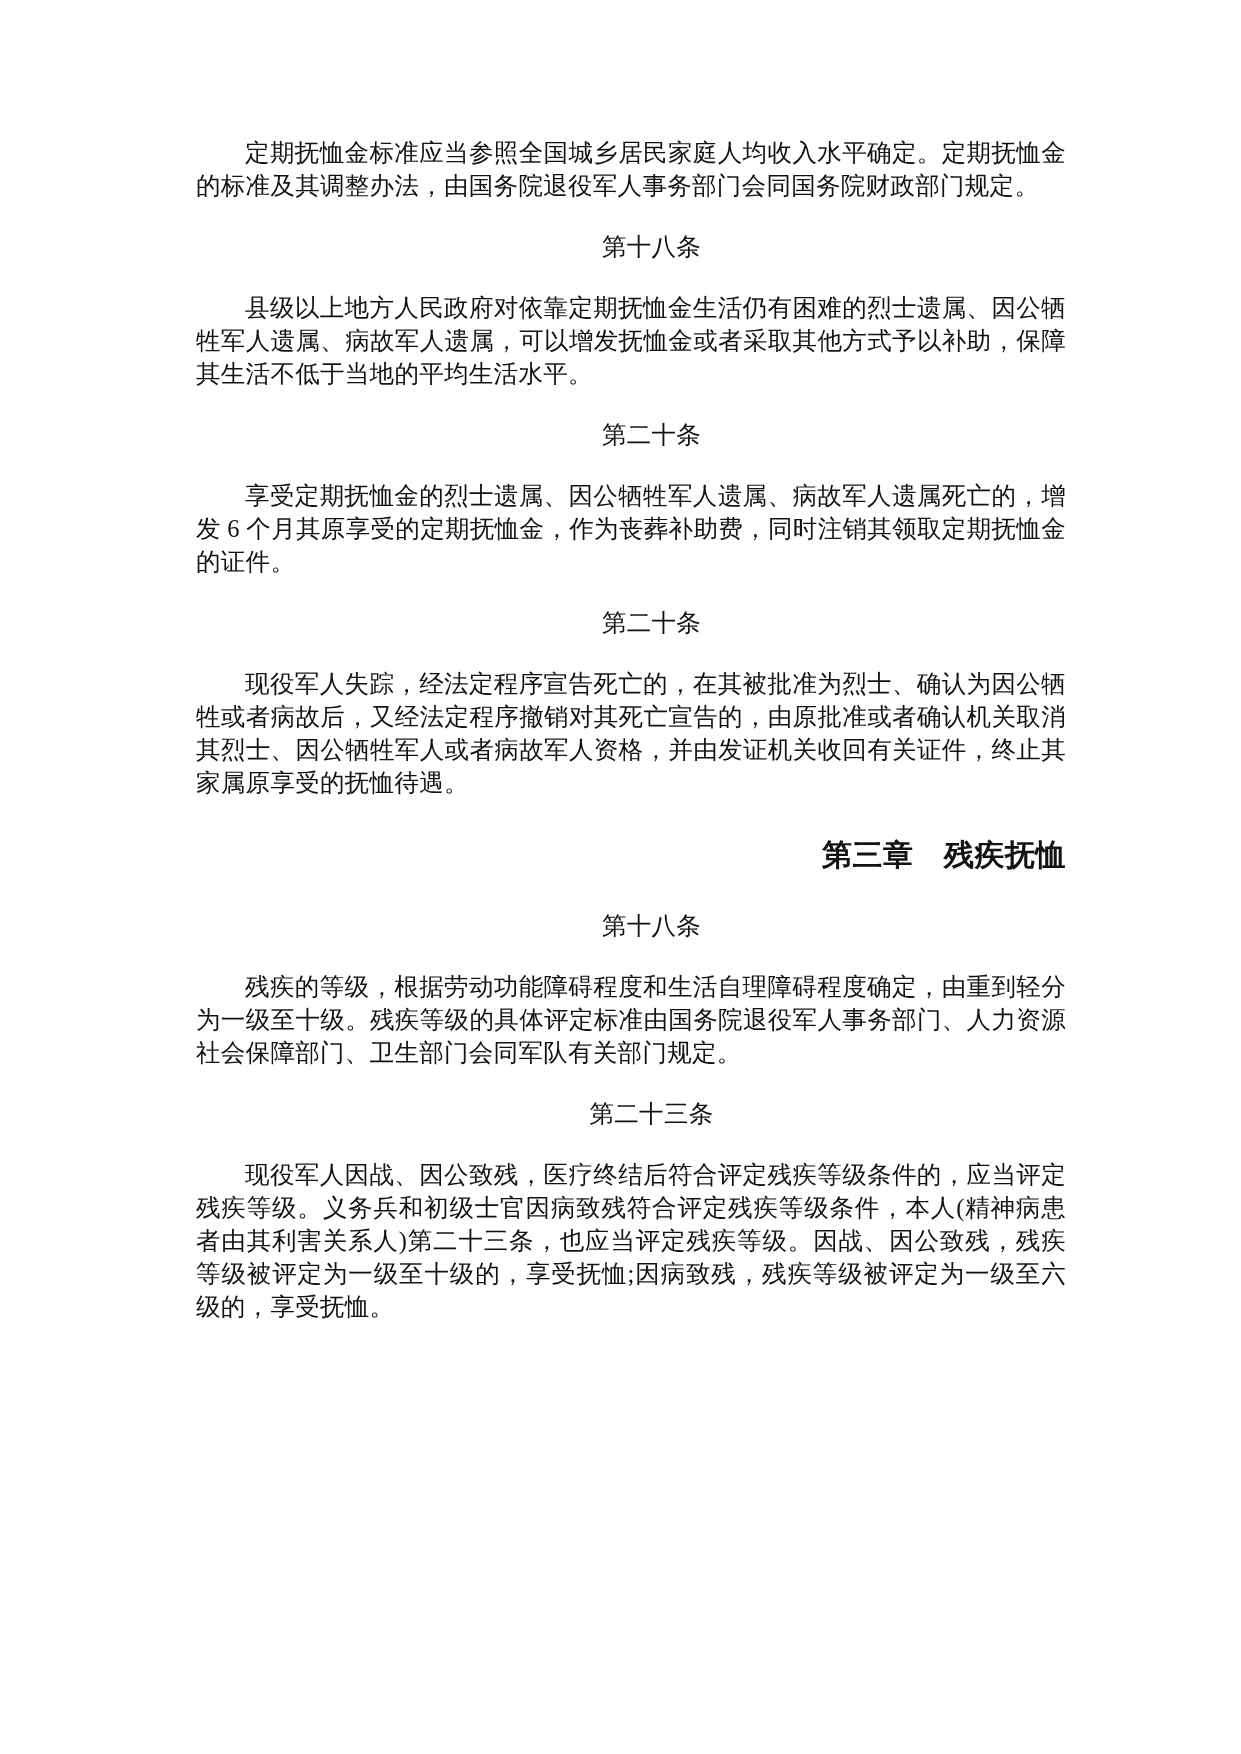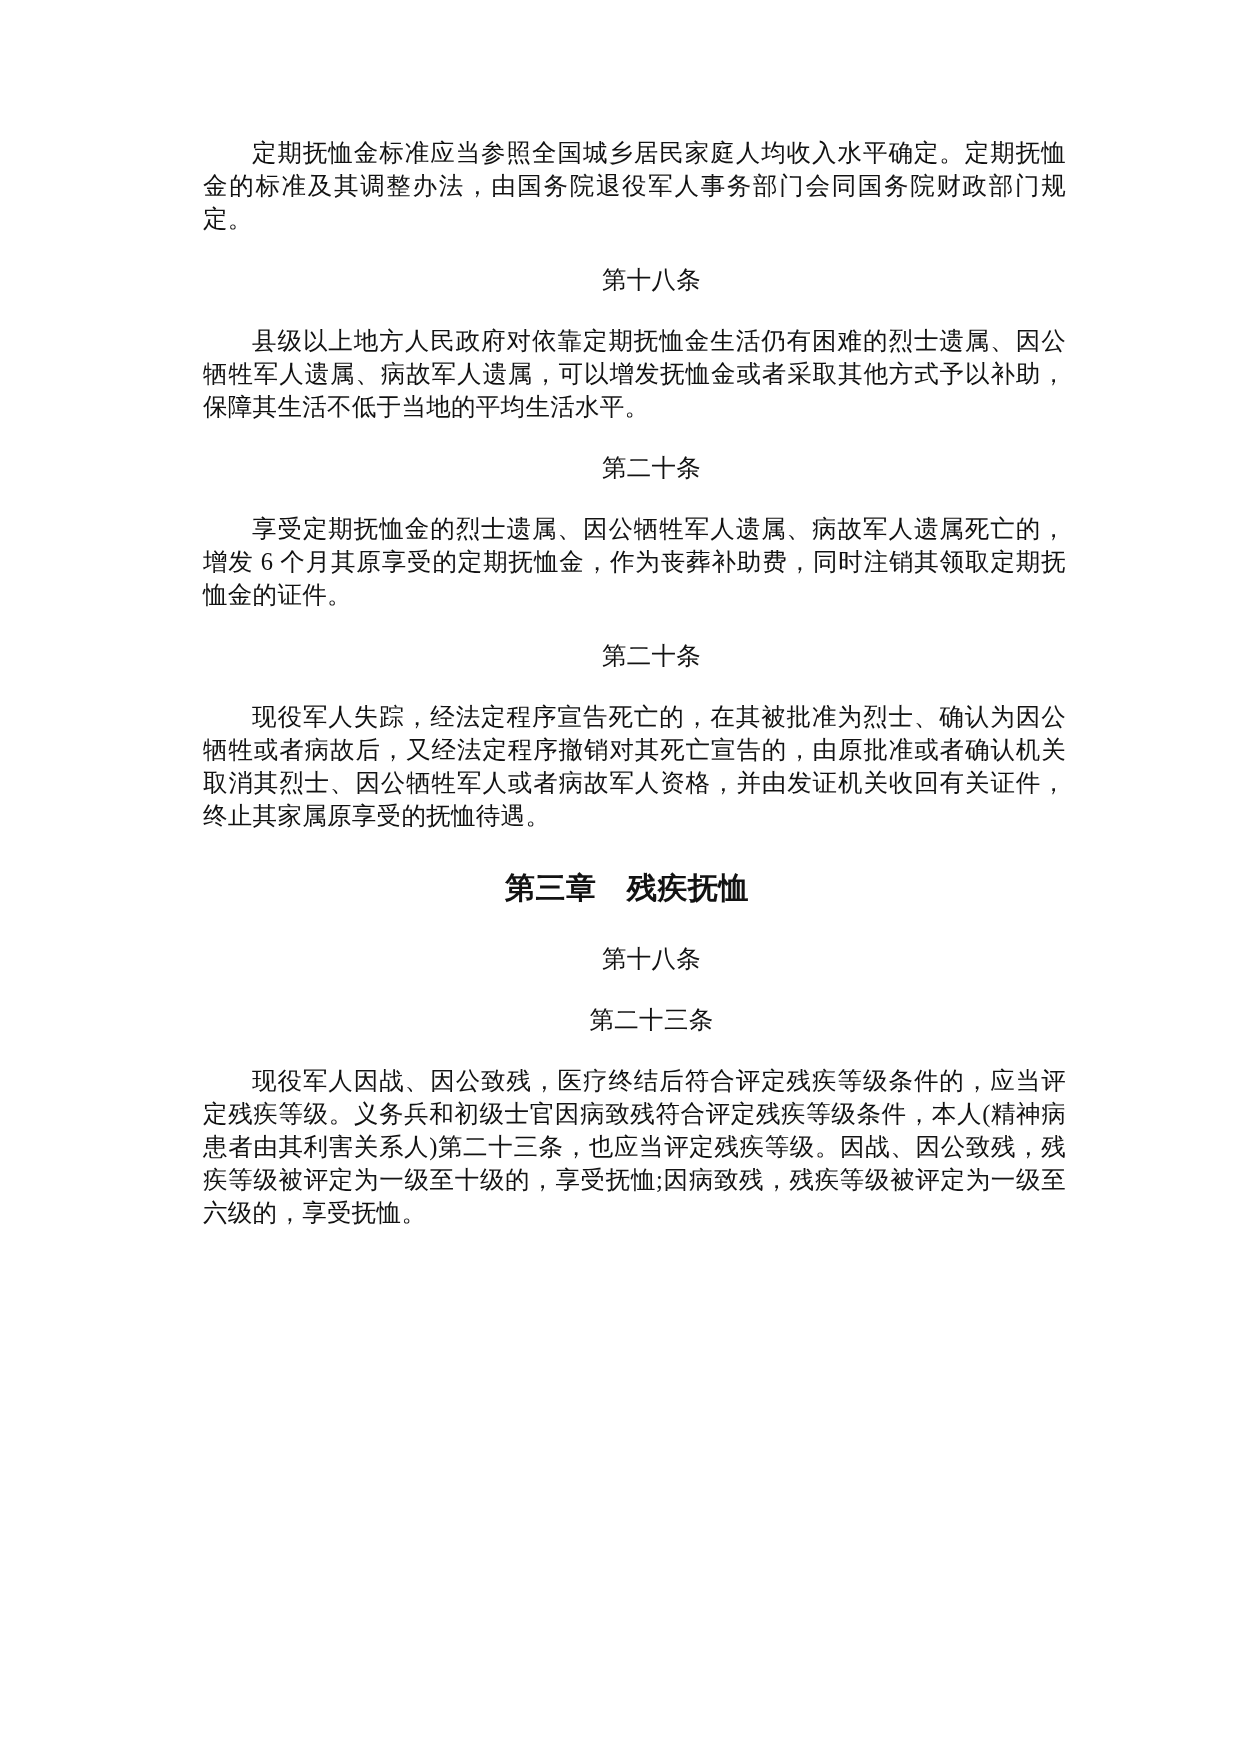--- a/index.html
+++ b/index.html
@@ -27,37 +27,37 @@
     left: 188px;
     top: 136px;
     width: 878px;
   }
   .para {
     font-size: 24.5px;
     line-height: 33px;
     text-align: justify;
     text-justify: inter-ideograph;
     text-indent: 2em;
-    margin: 0 0 28px 15px;
+    margin: 0 0 28px 8px;
     letter-spacing: 0.3px;
   }
   .article-heading {
     font-size: 24.5px;
     line-height: 33px;
     text-indent: 2em;
     text-align: center;
     margin: 0 0 28px 0;
     letter-spacing: 0.3px;
   }
   .chapter-heading {
     font-size: 30px;
     line-height: 36px;
     font-weight: bold;
     text-indent: 0;
-    text-align: center;
+    text-align: right;
     margin: 38px 0 36px 0;
     letter-spacing: 0.5px;
   }
 </style>
 </head>
 <body>
 
 <div class="page">
   <div class="content">
 
@@ -74,19 +74,20 @@
     <p class="article-heading">第二十条</p>
 
     <p class="para">现役军人失踪，经法定程序宣告死亡的，在其被批准为烈士、确认为因公牺牲或者病故后，又经法定程序撤销对其死亡宣告的，由原批准或者确认机关取消其烈士、因公牺牲军人或者病故军人资格，并由发证机关收回有关证件，终止其家属原享受的抚恤待遇。</p>
 
     <h2 class="chapter-heading">第三章　残疾抚恤</h2>
 
     <p class="article-heading">第十八条</p>
 
 
 
+    <p class="para">残疾的等级，根据劳动功能障碍程度和生活自理障碍程度确定，由重到轻分为一级至十级。残疾等级的具体评定标准由国务院退役军人事务部门、人力资源社会保障部门、卫生部门会同军队有关部门规定。</p>
 
     <p class="article-heading">第二十三条</p>
 
     <p class="para">现役军人因战、因公致残，医疗终结后符合评定残疾等级条件的，应当评定残疾等级。义务兵和初级士官因病致残符合评定残疾等级条件，本人(精神病患者由其利害关系人)第二十三条，也应当评定残疾等级。因战、因公致残，残疾等级被评定为一级至十级的，享受抚恤;因病致残，残疾等级被评定为一级至六级的，享受抚恤。</p>
 
   </div>
 </div>
 
 </body></html>

